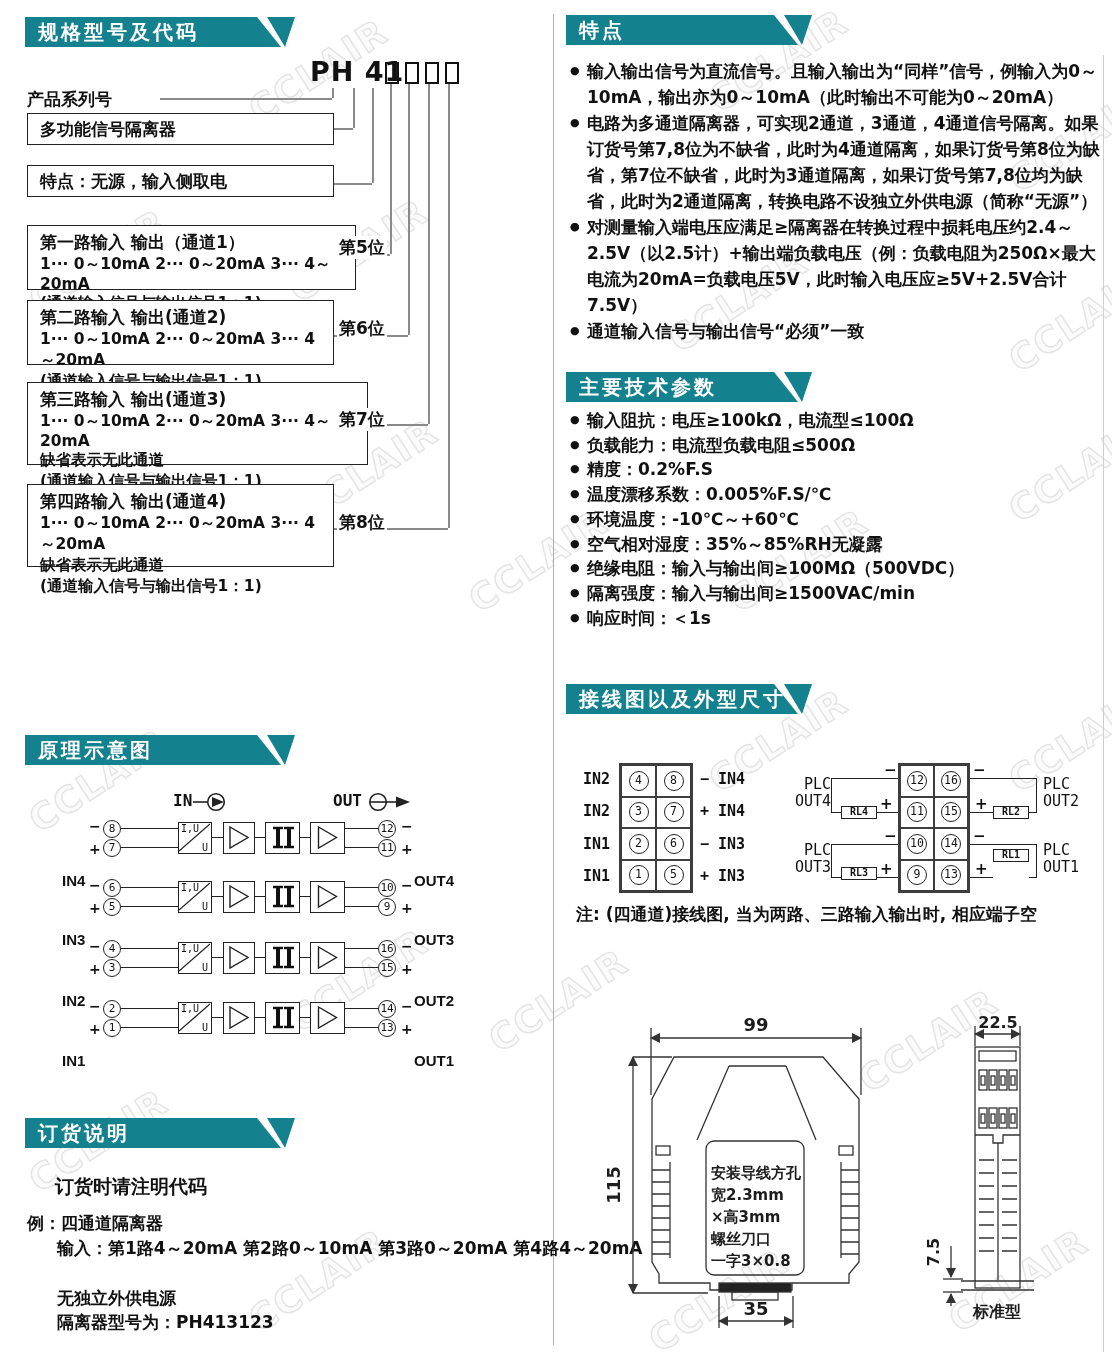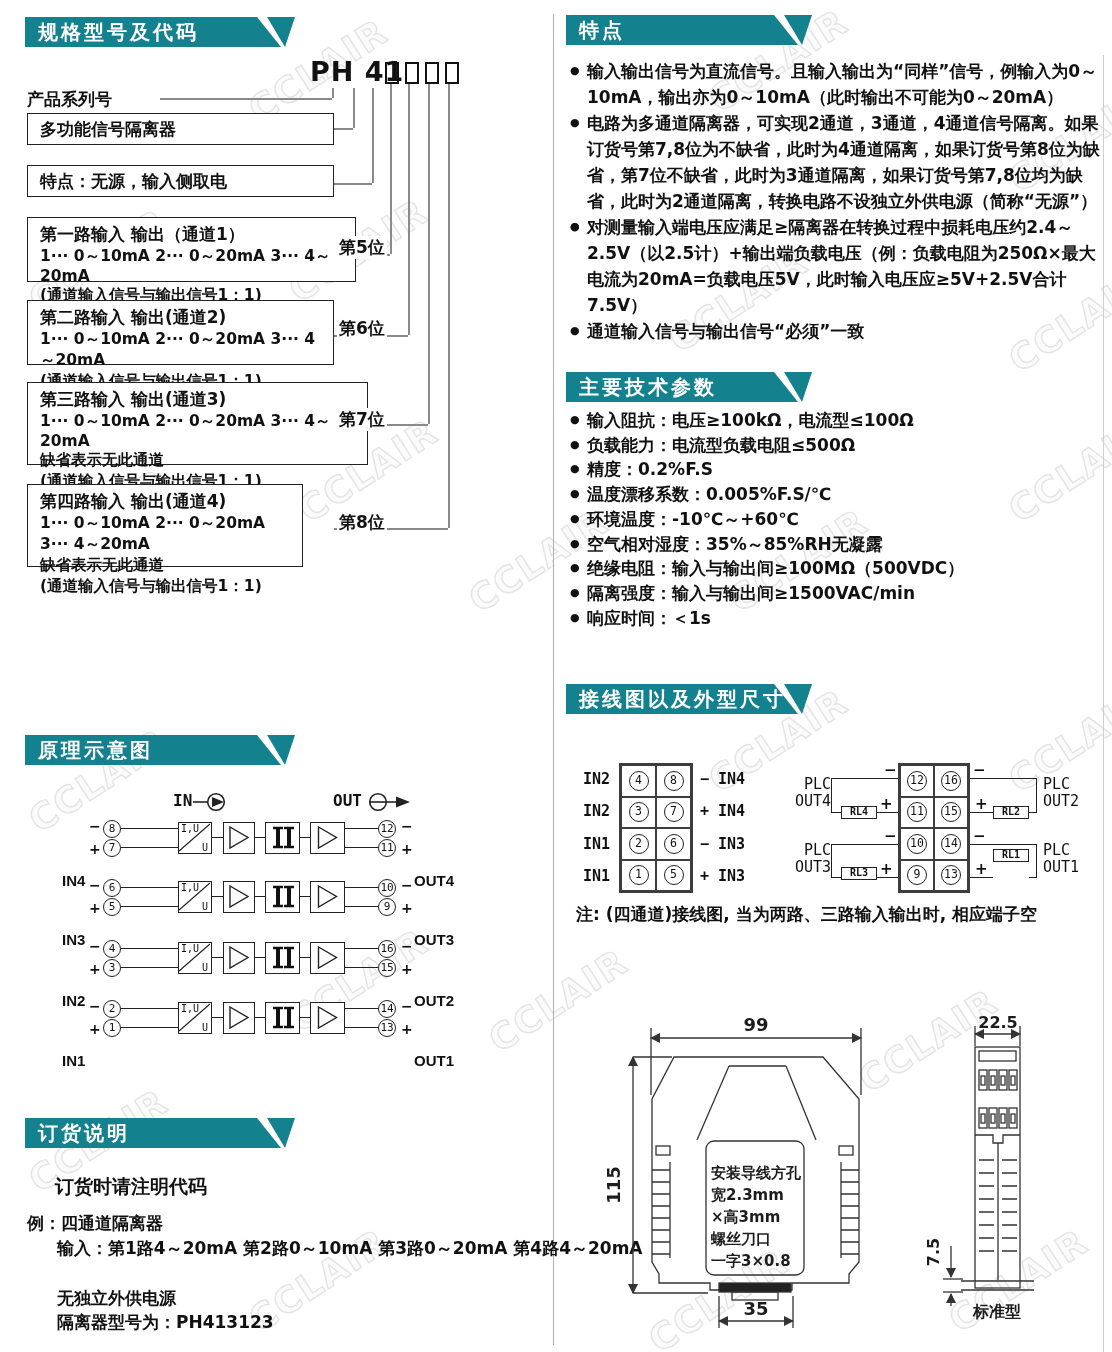--- a/index.html
+++ b/index.html
@@ -134,21 +134,21 @@
   <div class="hl" style="left:334px;top:528px;width:114px"></div>
   <div class="vl" style="left:448px;top:84px;height:444px"></div>
 
   <div class="specbox" style="left:27px;top:165px;width:307px;height:32px;line-height:20px">
     <span>特点：无源，输入侧取电</span>
   </div>
   <div class="specbox" style="left:27px;top:113px;width:307px;height:32px;line-height:20px">
     <span>多功能信号隔离器</span>
   </div>
 
-  <div class="specbox" style="left:27px;top:217px;width:329px;height:65px">
+  <div class="specbox" style="left:27px;top:225px;width:329px;height:65px">
     <div>第一路输入 输出（通道1）</div>
     <div class="sub">1··· 0～10mA   2··· 0～20mA   3··· 4～20mA</div>
     <div class="sub">(通道输入信号与输出信号1：1)</div>
   </div>
   <div class="tag" style="left:337px;top:236px">第5位</div>
 
   <div class="specbox" style="left:27px;top:300px;width:307px;height:65px">
     <div>第二路输入 输出(通道2)</div>
     <div class="sub">1··· 0～10mA   2··· 0～20mA   3··· 4～20mA</div>
     <div class="sub">(通道输入信号与输出信号1：1)</div>
@@ -156,21 +156,21 @@
   <div class="tag" style="left:337px;top:317px">第6位</div>
 
   <div class="specbox" style="left:27px;top:382px;width:341px;height:83px">
     <div>第三路输入 输出(通道3)</div>
     <div class="sub">1··· 0～10mA   2··· 0～20mA   3··· 4～20mA</div>
     <div class="sub">缺省表示无此通道</div>
     <div class="sub">(通道输入信号与输出信号1：1)</div>
   </div>
   <div class="tag" style="left:337px;top:408px">第7位</div>
 
-  <div class="specbox" style="left:27px;top:484px;width:276px;height:83px">
+  <div class="specbox" style="left:27px;top:484px;width:307px;height:83px">
     <div>第四路输入 输出(通道4)</div>
     <div class="sub">1··· 0～10mA   2··· 0～20mA   3··· 4～20mA</div>
     <div class="sub">缺省表示无此通道</div>
     <div class="sub">(通道输入信号与输出信号1：1)</div>
   </div>
   <div class="tag" style="left:337px;top:511px">第8位</div>
 
   <div class="banner" style="left:25px;top:735px;width:270px">
     <div class="bg"></div>
     <div class="tip"></div>

